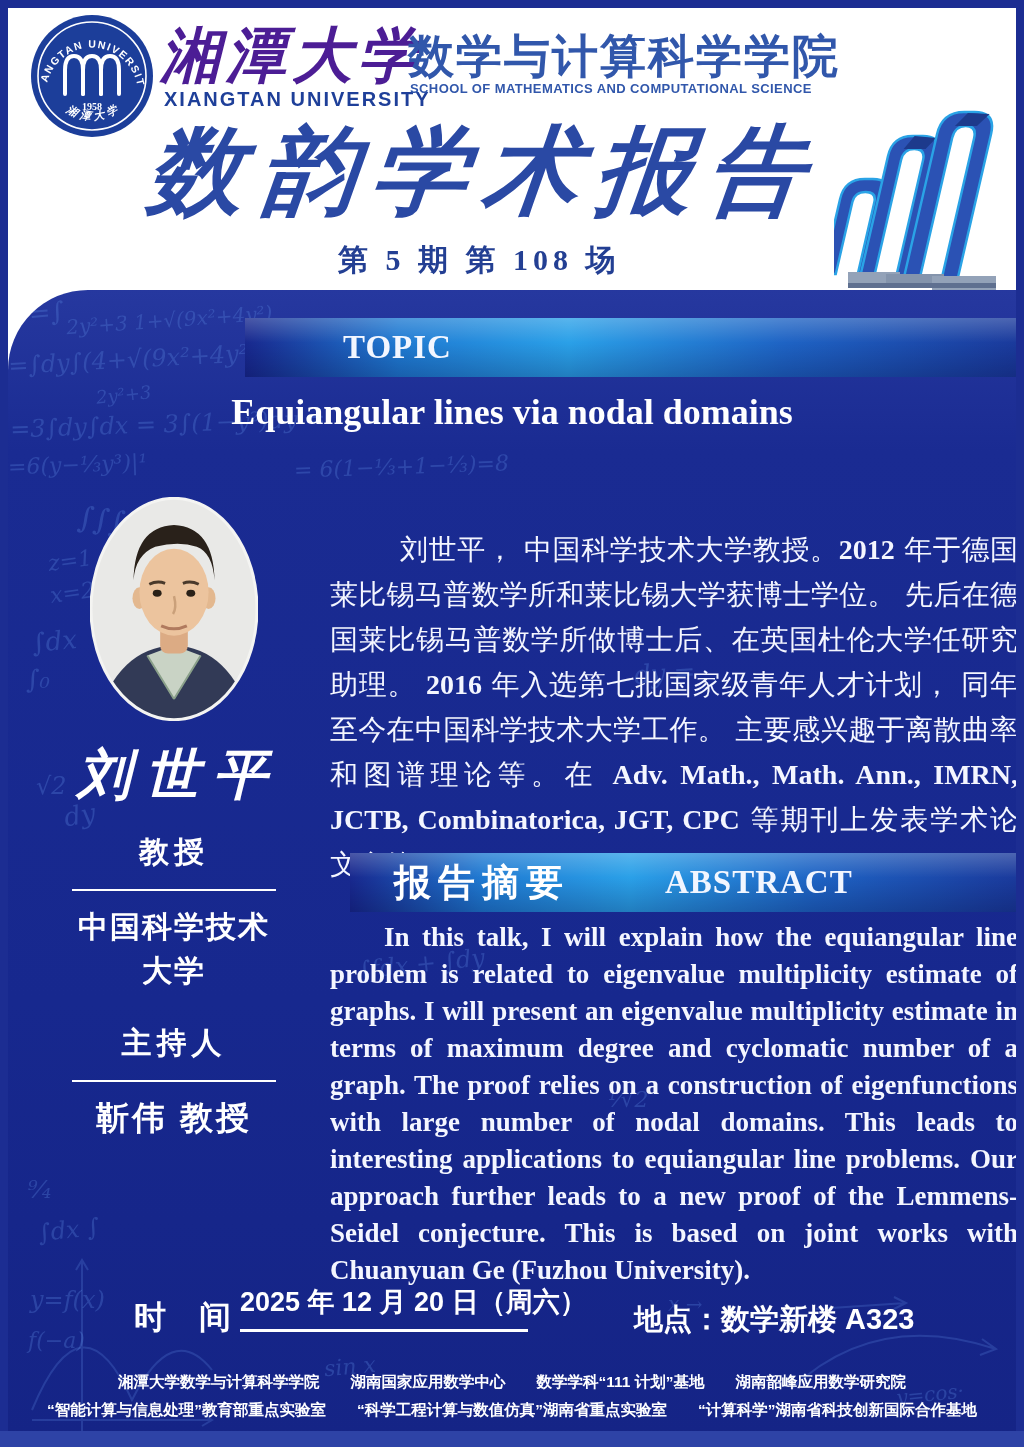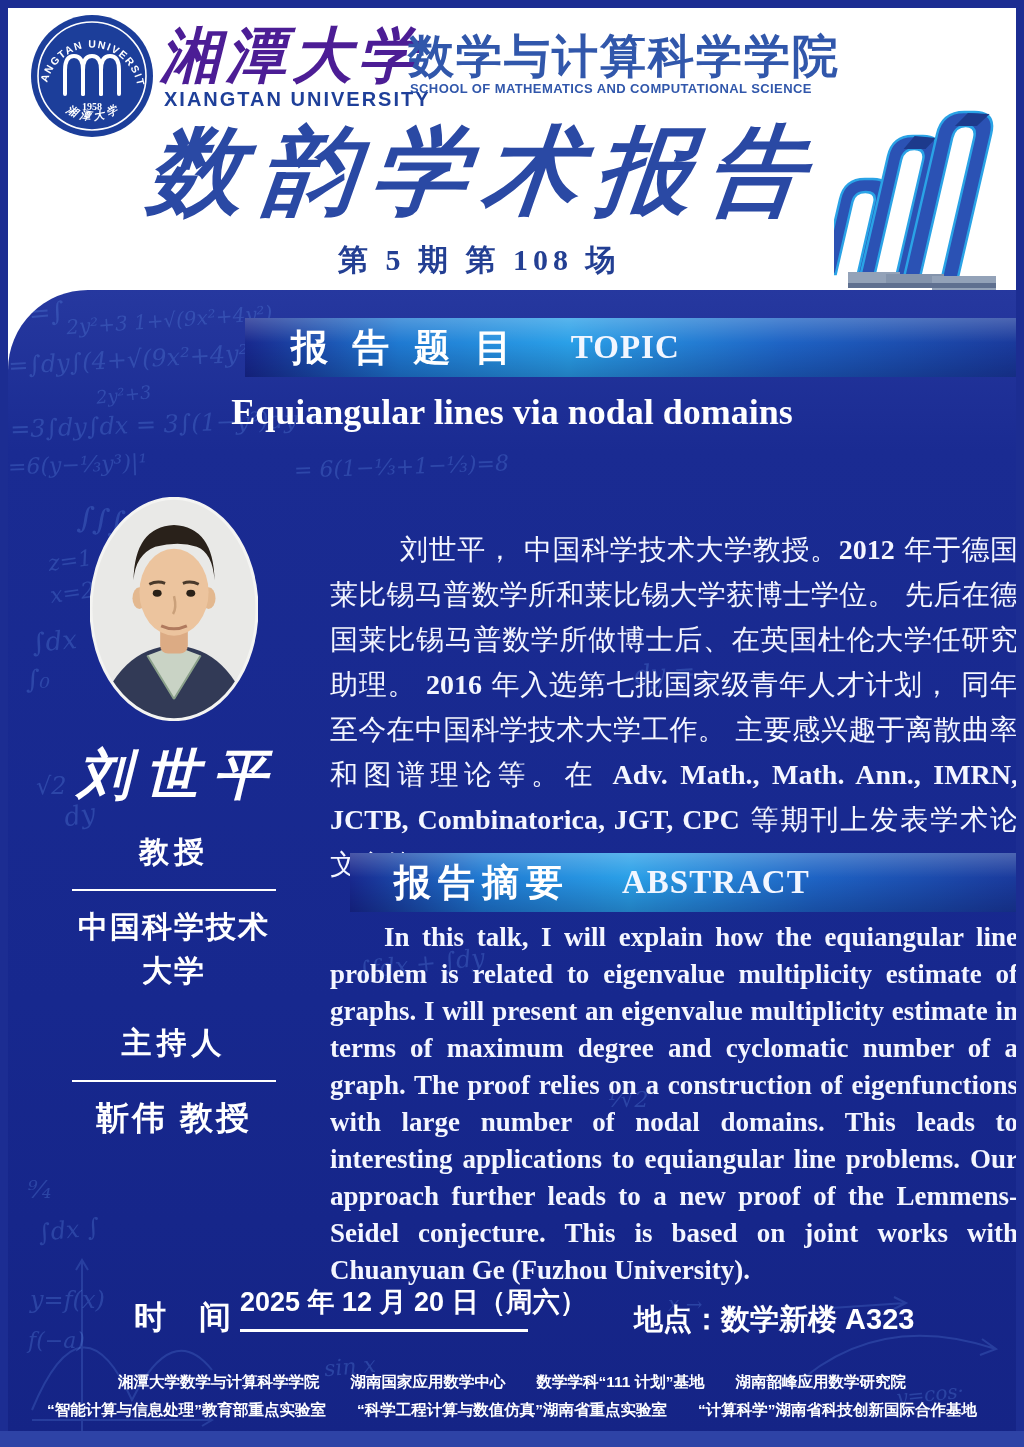--- a/index.html
+++ b/index.html
@@ -38,21 +38,21 @@
   
   .banner{position:absolute;height:59px;display:flex;align-items:center;z-index:3;
           background:
             linear-gradient(180deg,rgba(255,255,255,.22) 0%,rgba(255,255,255,0) 42%,rgba(0,0,40,.22) 100%),
             linear-gradient(90deg,#18288e 0%,#1f7ad2 20%,#2aa0e8 42%,#1e63c4 70%,#1a3a9c 100%);}
   .banner .cn{color:#fff;font-weight:bold;font-size:37px;letter-spacing:7px;white-space:nowrap;}
   .banner .en{color:#f2f6ff;font-family:"Liberation Serif",serif;font-weight:bold;
               font-size:33px;letter-spacing:1px;margin-left:52px;white-space:nowrap;}
   .banner-topic{left:245px;right:8px;top:318px;padding-left:46px;}
   .banner-bio{left:350px;right:8px;top:456px;padding-left:44px;}
-  .banner-abstract{left:350px;right:8px;top:853px;padding-left:44px;}
+  .banner-abstract{left:350px;right:8px;top:853px;padding-left:44px;gap:43px;}
 
   .topic-title{position:absolute;left:8px;right:8px;top:391px;text-align:center;color:#fff;
           font-family:"Liberation Serif",serif;font-weight:bold;font-size:36px;z-index:3;}
 
   .bio-text{position:absolute;left:330px;top:527px;width:688px;color:#f4f6ff;z-index:3;
           font-family:"DejaVu Serif",serif;font-size:28px;line-height:45px;
           text-align:justify;text-indent:2.5em;}
   .bio-text .seg-bold{font-weight:bold;font-family:"Liberation Serif",serif;}
 
   .abstract-text{position:absolute;left:330px;top:919px;width:688px;color:#f4f6ff;z-index:3;
@@ -179,21 +179,20 @@
       <g>
         <rect x="14" y="168" width="52" height="11" fill="#93a2b8"></rect>
         <rect x="52" y="170" width="58" height="13" fill="#8494ac"></rect>
         <rect x="98" y="172" width="64" height="14" fill="#93a2b8"></rect>
         <rect x="14" y="179" width="148" height="5" fill="#5f7090"></rect>
       </g>
     </svg>
   </div>
 
   <div class="banner banner-topic">
-    <span class="cn">报 告 题 目</span>
     <span class="en">TOPIC</span>
   </div>
   <div class="topic-title">Equiangular lines via nodal domains</div>
 
   <div class="bio-text"><span>刘世平， 中国科学技术大学教授。</span><span class="seg-bold">2012</span><span> 年于德国莱比锡马普数学所和莱比锡大学获博士学位。 先后在德国莱比锡马普数学所做博士后、在英国杜伦大学任研究助理。 </span><span class="seg-bold">2016</span><span> 年入选第七批国家级青年人才计划， 同年至今在中国科学技术大学工作。 主要感兴趣于离散曲率和图谱理论等。在 </span><span class="seg-bold">Adv. Math., Math. Ann., IMRN, JCTB, Combinatorica, JGT, CPC</span><span> 等期刊上发表学术论文多篇。</span></div>
 
   <div class="banner banner-abstract">
     <span class="cn">报告摘要</span>
     <span class="en">ABSTRACT</span>
   </div>

